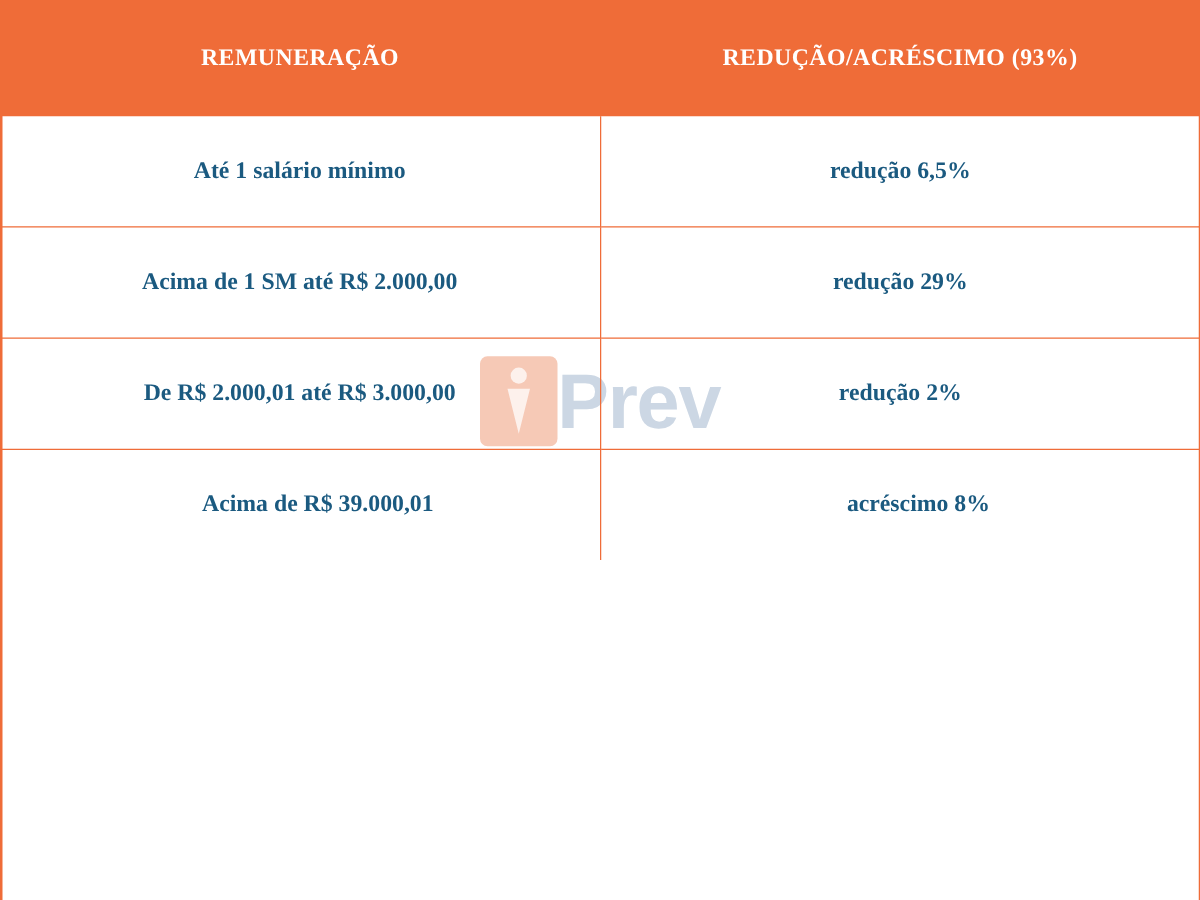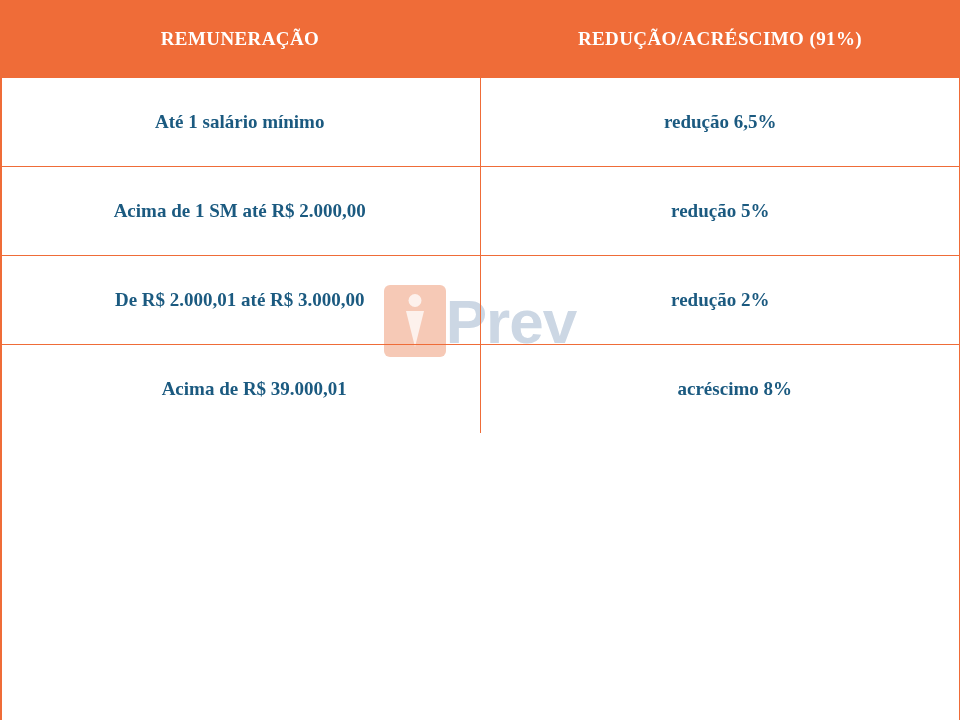--- a/index.html
+++ b/index.html
@@ -84,21 +84,21 @@
     text-align: center;
     vertical-align: middle;
   }
   thead th {
     background: #ef6c38;
     color: #ffffff;
     font-family: "Liberation Serif", serif;
     font-weight: bold;
     font-size: 19px;
     letter-spacing: 0.4px;
-    height: 78px;
+    height: 93px;
     padding: 0 10px;
   }
   tbody td {
     color: #1b5a80;
     font-weight: bold;
     font-size: 19px;
     height: 88px;
     padding: 0 12px;
     background: transparent;
     border-bottom: 1.5px solid #ef6c38;
@@ -139,31 +139,31 @@
 
   <div class="watermark">
     <div class="wm-icon"></div>
     <div class="wm-text">Prev</div>
   </div>
 
   <table class="rates">
     <thead>
       <tr>
         <th class="col-left">REMUNERAÇÃO</th>
-        <th>REDUÇÃO/ACRÉSCIMO (91%)</th>
+        <th>REDUÇÃO/ACRÉSCIMO (93%)</th>
       </tr>
     </thead>
     <tbody>
       <tr>
         <td class="col-left">Até 1 salário mínimo</td>
         <td>redução 6,5%</td>
       </tr>
       <tr>
         <td class="col-left">Acima de 1 SM até R$ 2.000,00</td>
-        <td>redução 5%</td>
+        <td>redução 29%</td>
       </tr>
       <tr>
         <td class="col-left">De R$ 2.000,01 até R$ 3.000,00</td>
         <td>redução 2%</td>
       </tr>
       <tr>
         <td class="col-left">Acima de R$ 39.000,01</td>
         <td>acréscimo 8%</td>
       </tr>
     </tbody>

